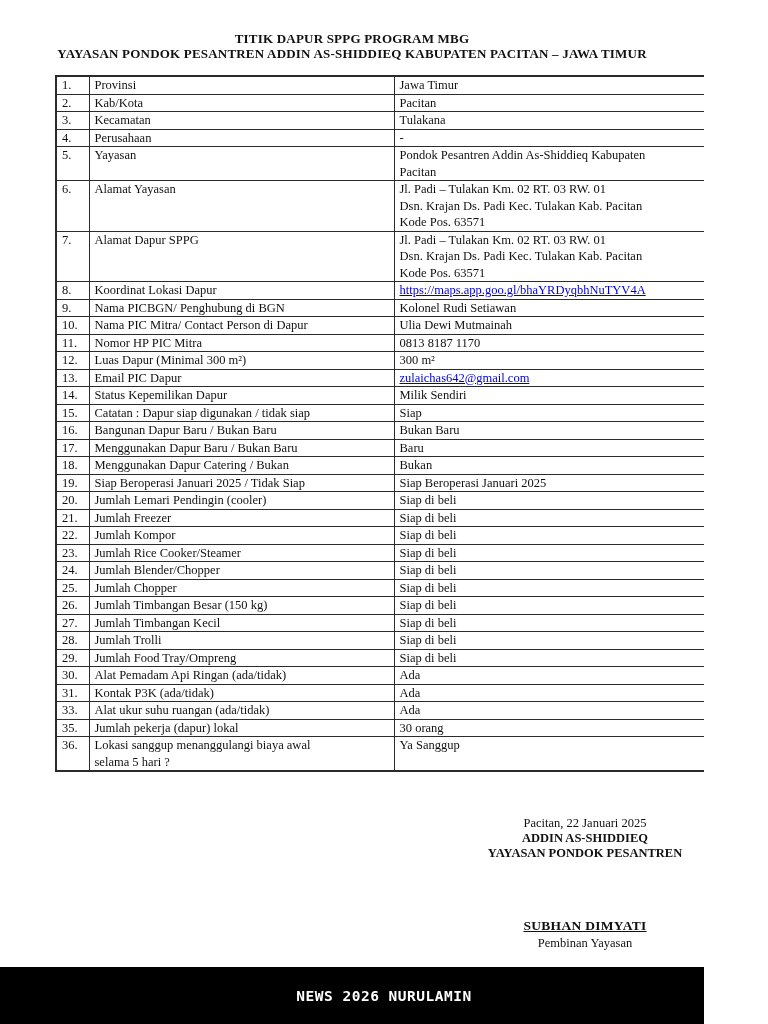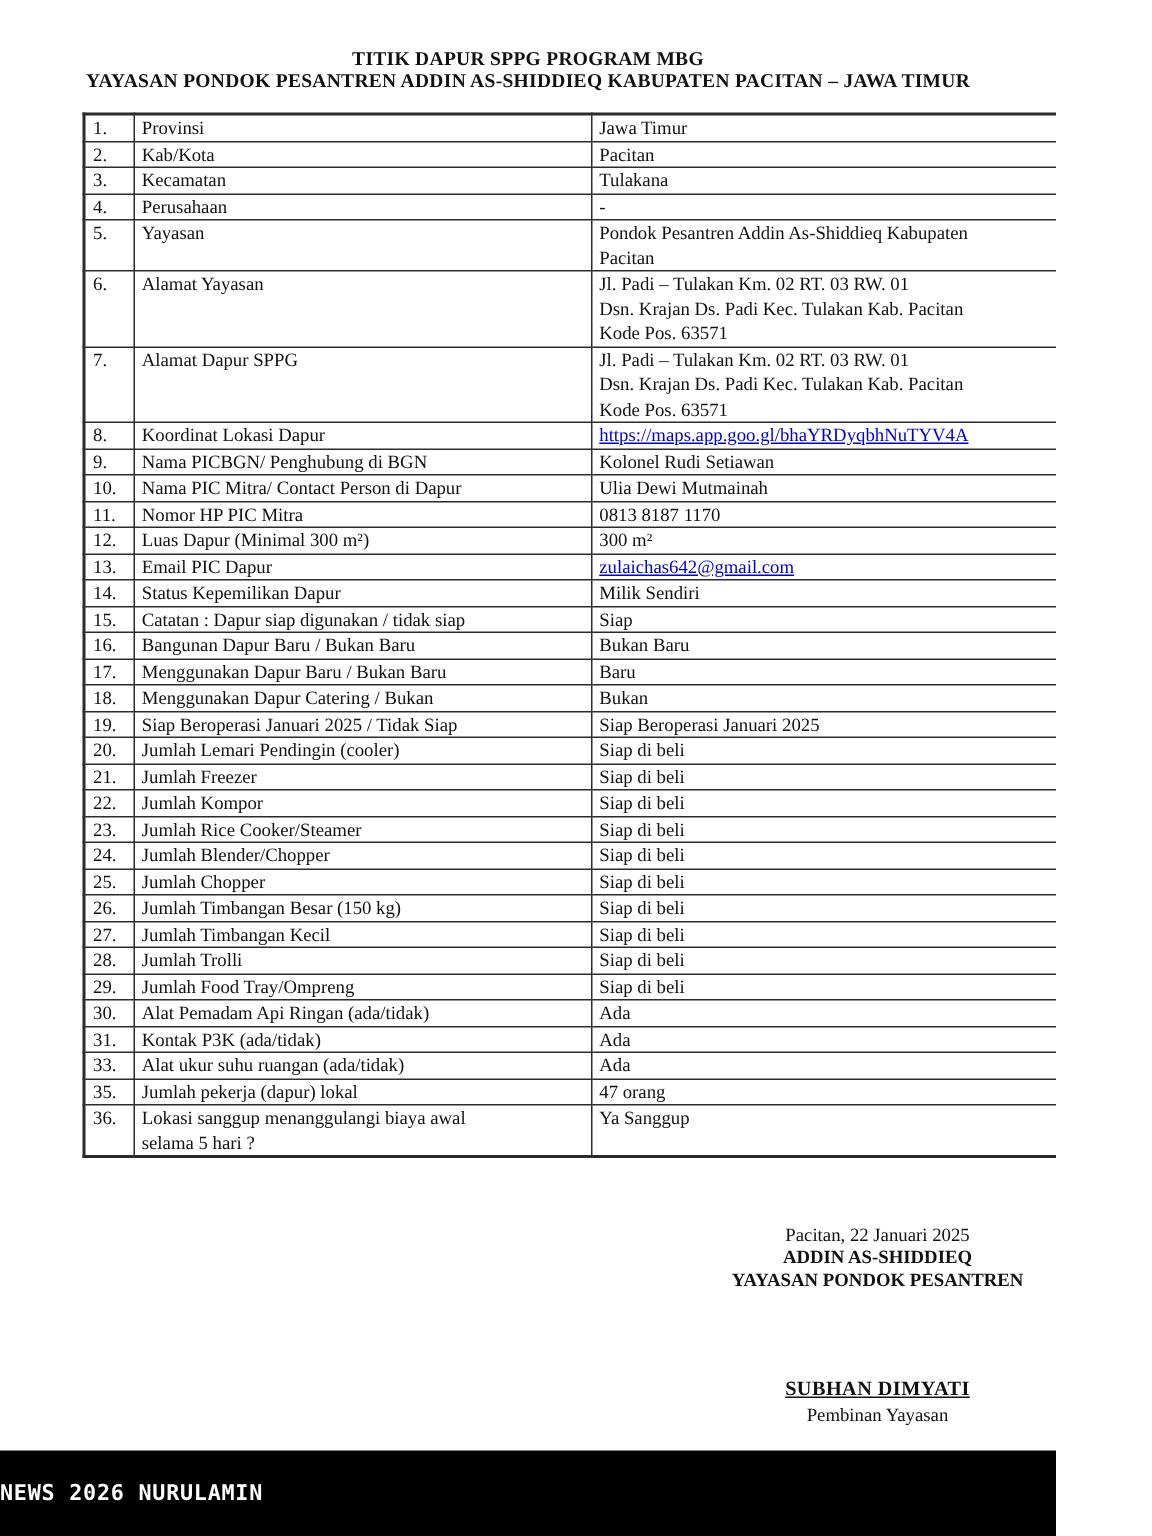--- a/index.html
+++ b/index.html
@@ -70,21 +70,21 @@
   .bottom-bar {
     position: absolute;
     left: 0;
     bottom: 0;
     width: 768px;
     height: 57px;
     background: #000000;
     color: #ffffff;
     display: flex;
     align-items: center;
-    justify-content: flex-start;
+    justify-content: center;
     font-family: "DejaVu Sans Mono", monospace;
     font-weight: bold;
     font-size: 14.5px;
     letter-spacing: 0.5px;
   }
 </style>
 </head>
 <body>
 
 <div class="page">
@@ -389,21 +389,21 @@
           <td>
             <div>Ada</div>
           </td>
         </tr>
         <tr>
           <td class="num-cell">35.</td>
           <td>
             <div>Jumlah pekerja (dapur) lokal</div>
           </td>
           <td>
-            <div>47 orang</div>
+            <div>30 orang</div>
           </td>
         </tr>
         <tr>
           <td class="num-cell">36.</td>
           <td>
             <div>Lokasi sanggup menanggulangi biaya awal</div>
             <div>selama 5 hari ?</div>
           </td>
           <td>
             <div>Ya Sanggup</div>

